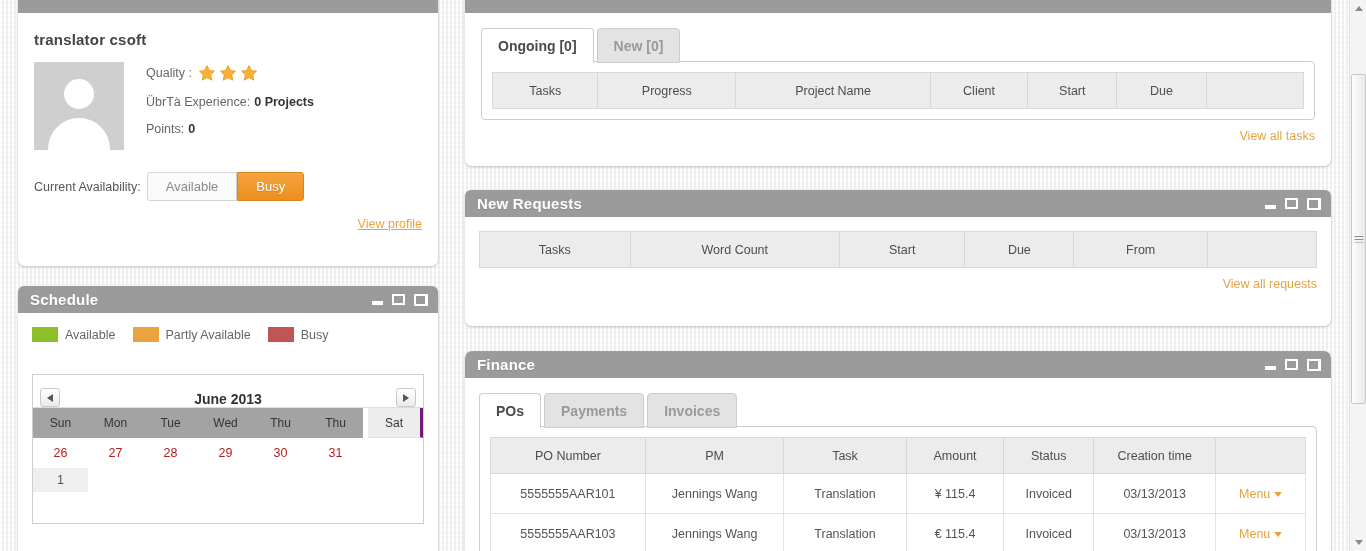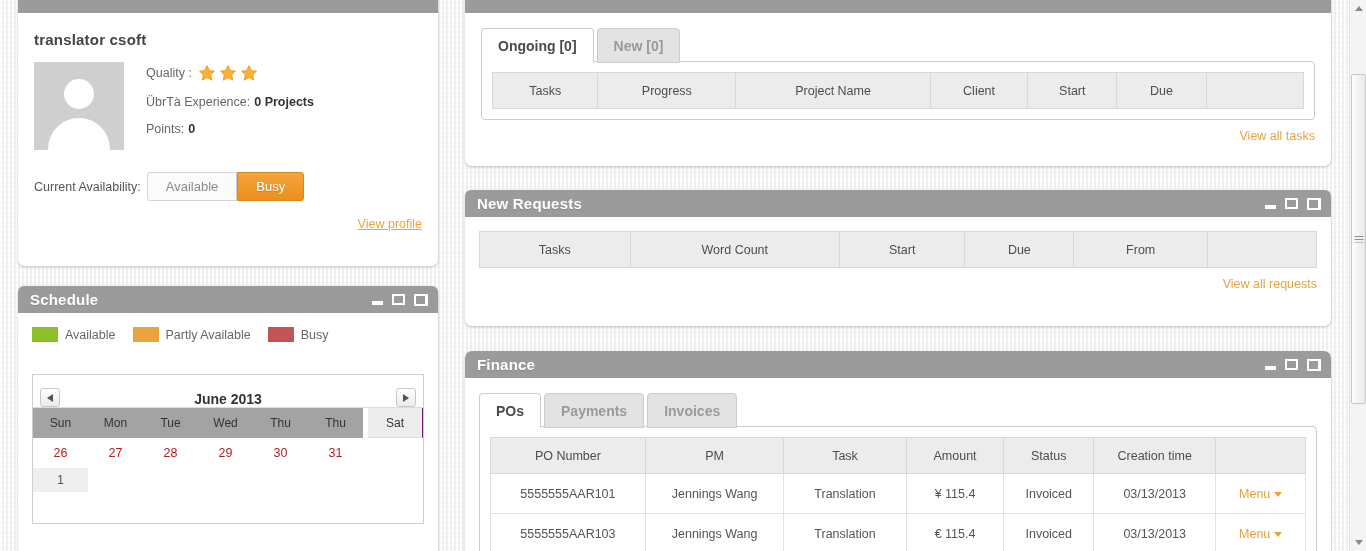--- a/index.html
+++ b/index.html
@@ -138,21 +138,21 @@
   }
   .cal-nav.prev { left: 7px; }
   .cal-nav.next { right: 7px; }
   .tri-l { width: 0;height: 0;border-top:4px solid transparent;border-bottom:4px solid transparent;border-right:6px solid #555; }
   .tri-r { width: 0;height: 0;border-top:4px solid transparent;border-bottom:4px solid transparent;border-left:6px solid #555; }
   .dow-row { display: flex; flex-wrap: wrap; background: #efefef; border-top: 1px solid #dcdcdc; }
   .dow {
     width: 55px; height: 30px; line-height: 30px; text-align: center;
     font-size: 12px; color: #333; background: #a3a3a3;
   }
-  .dow.wrapped { background: #ededed; border-right: 1px solid #701a75; border-bottom: 1px solid #dfdfdf; }
+  .dow.wrapped { background: #ededed; border-right: 3px solid #701a75; border-bottom: 1px solid #dfdfdf; }
   .dow-spacer { flex: 1 1 auto; background: #ffffff; height: 30px; }
   .date-row { display: flex; }
   .date-cell {
     width: 55px; height: 30px; line-height: 30px; text-align: center;
     font-size: 12.5px; color: #b91c1c;
   }
   .date-row-2 { display: flex; }
   .date-cell-cur {
     width: 55px; height: 24px; line-height: 24px; text-align: center;
     font-size: 12.5px; color: #555; background: #efefef;

